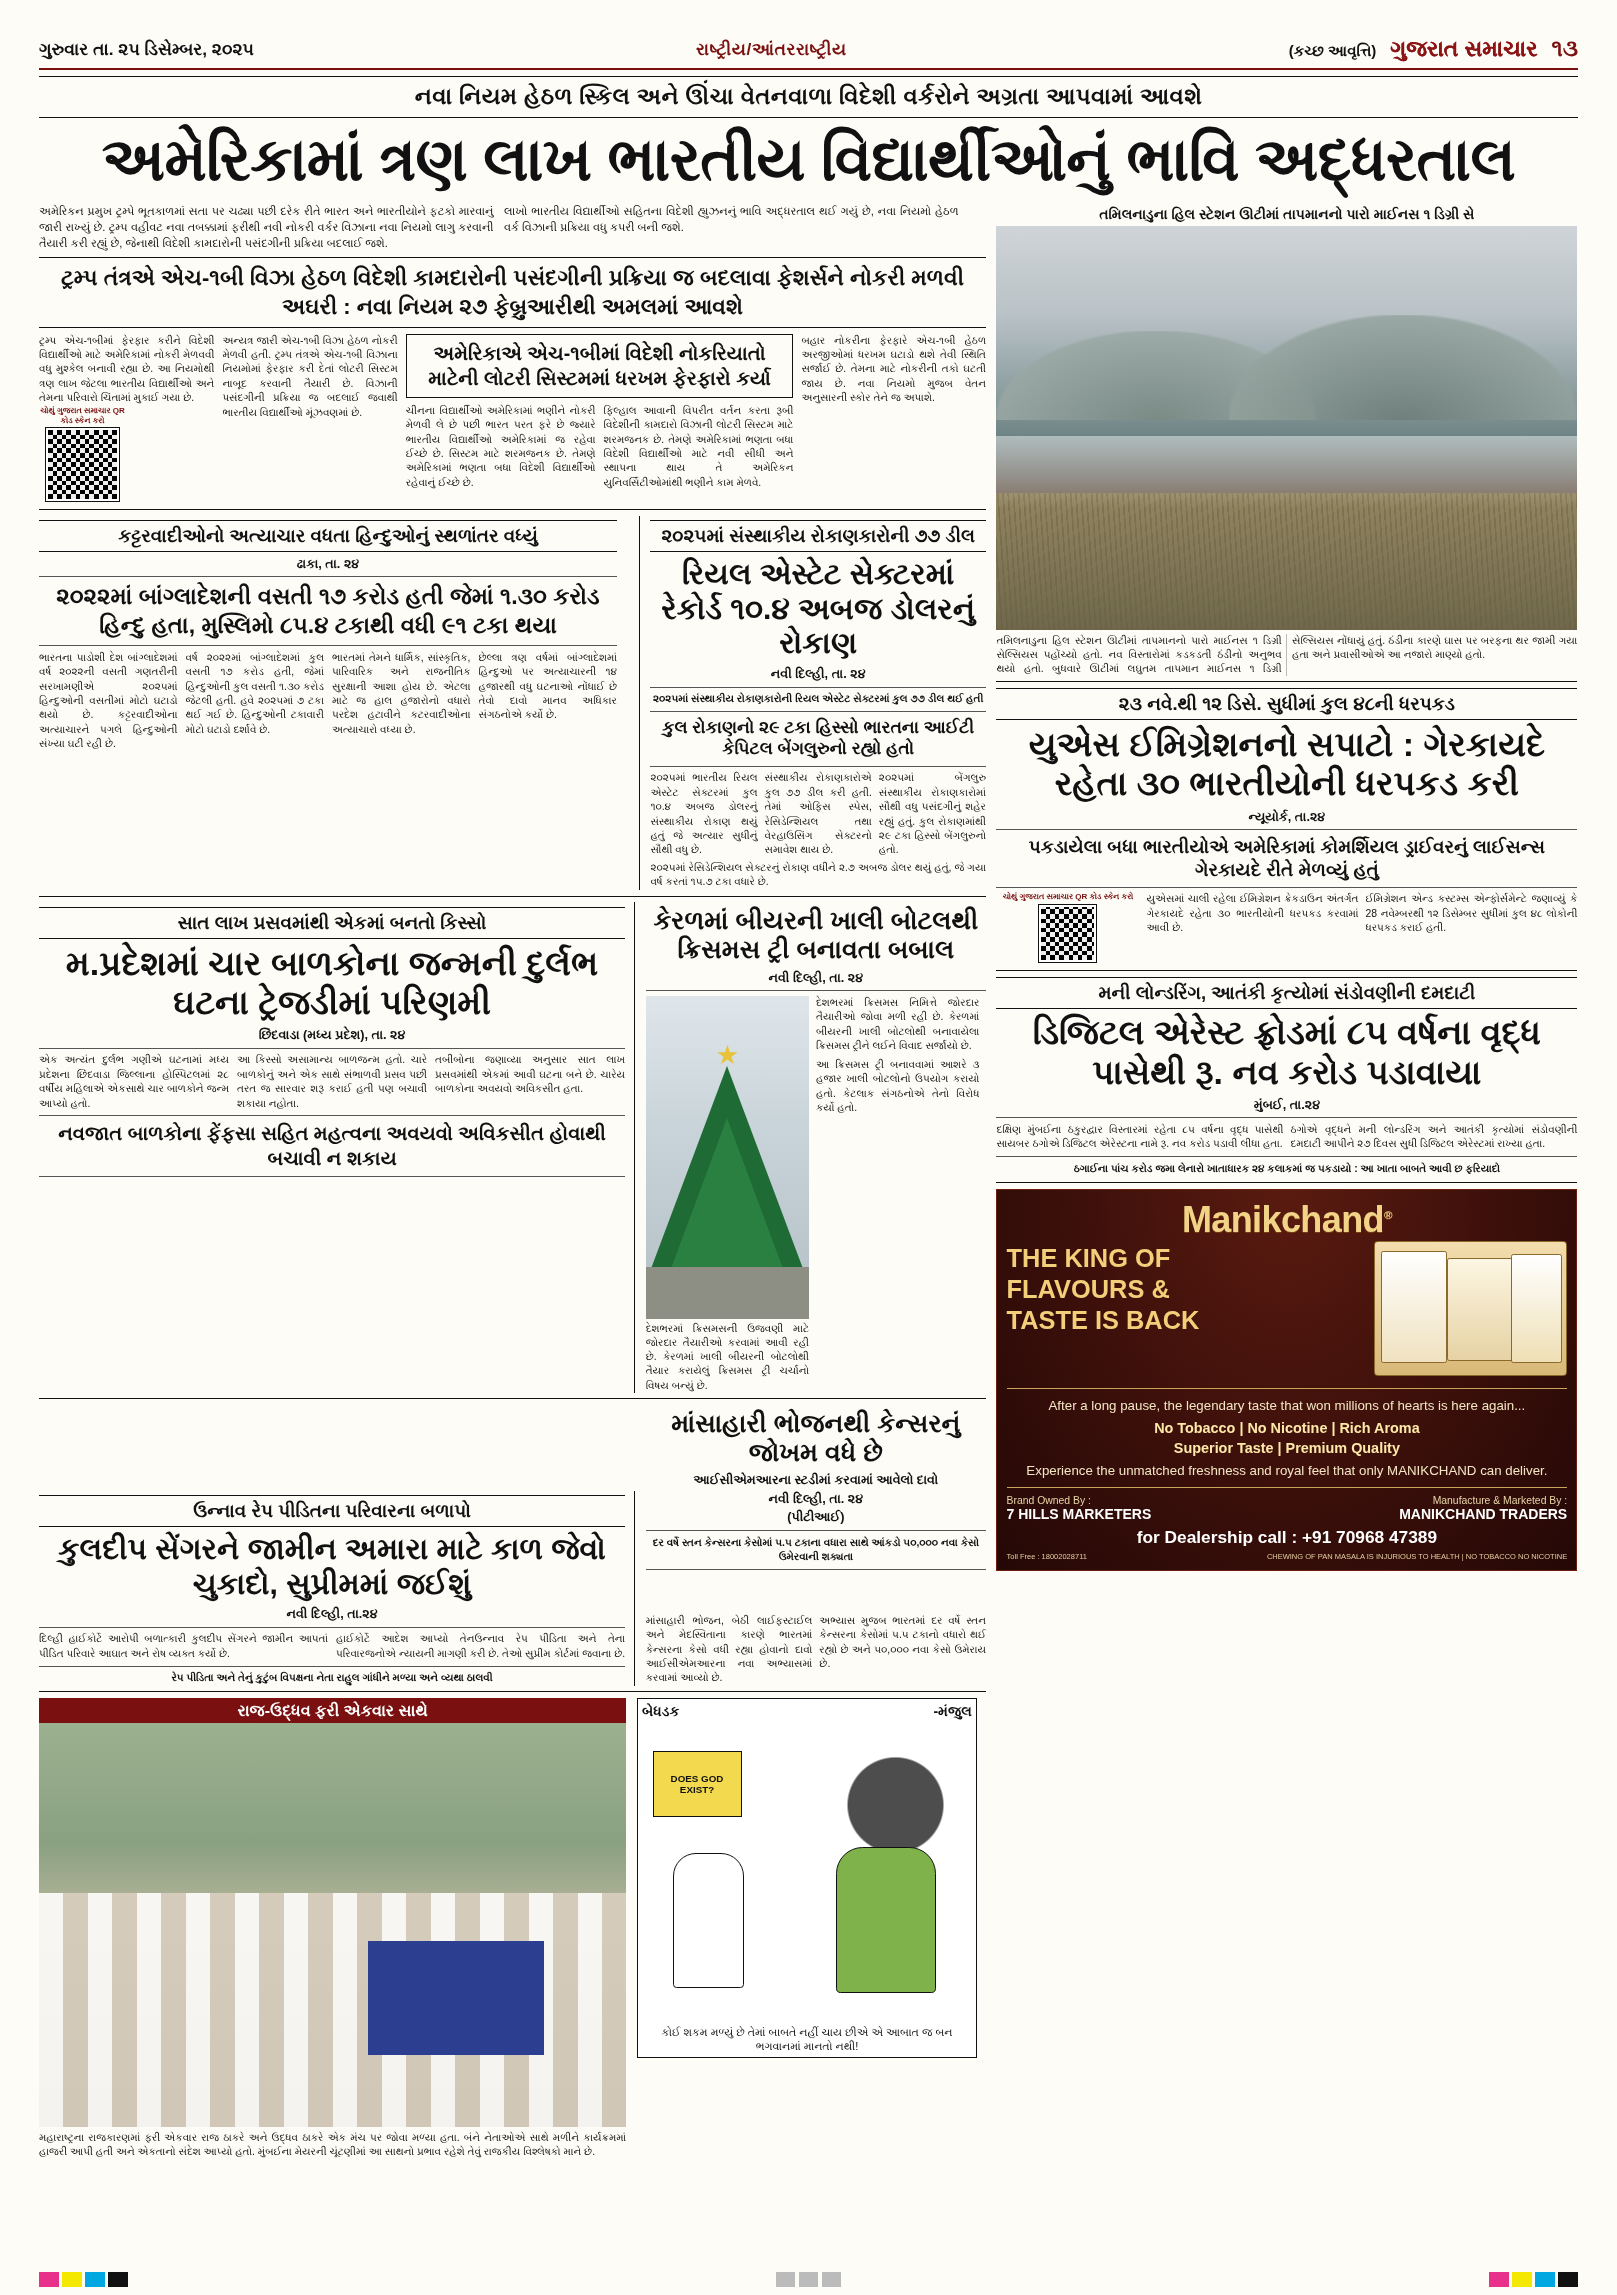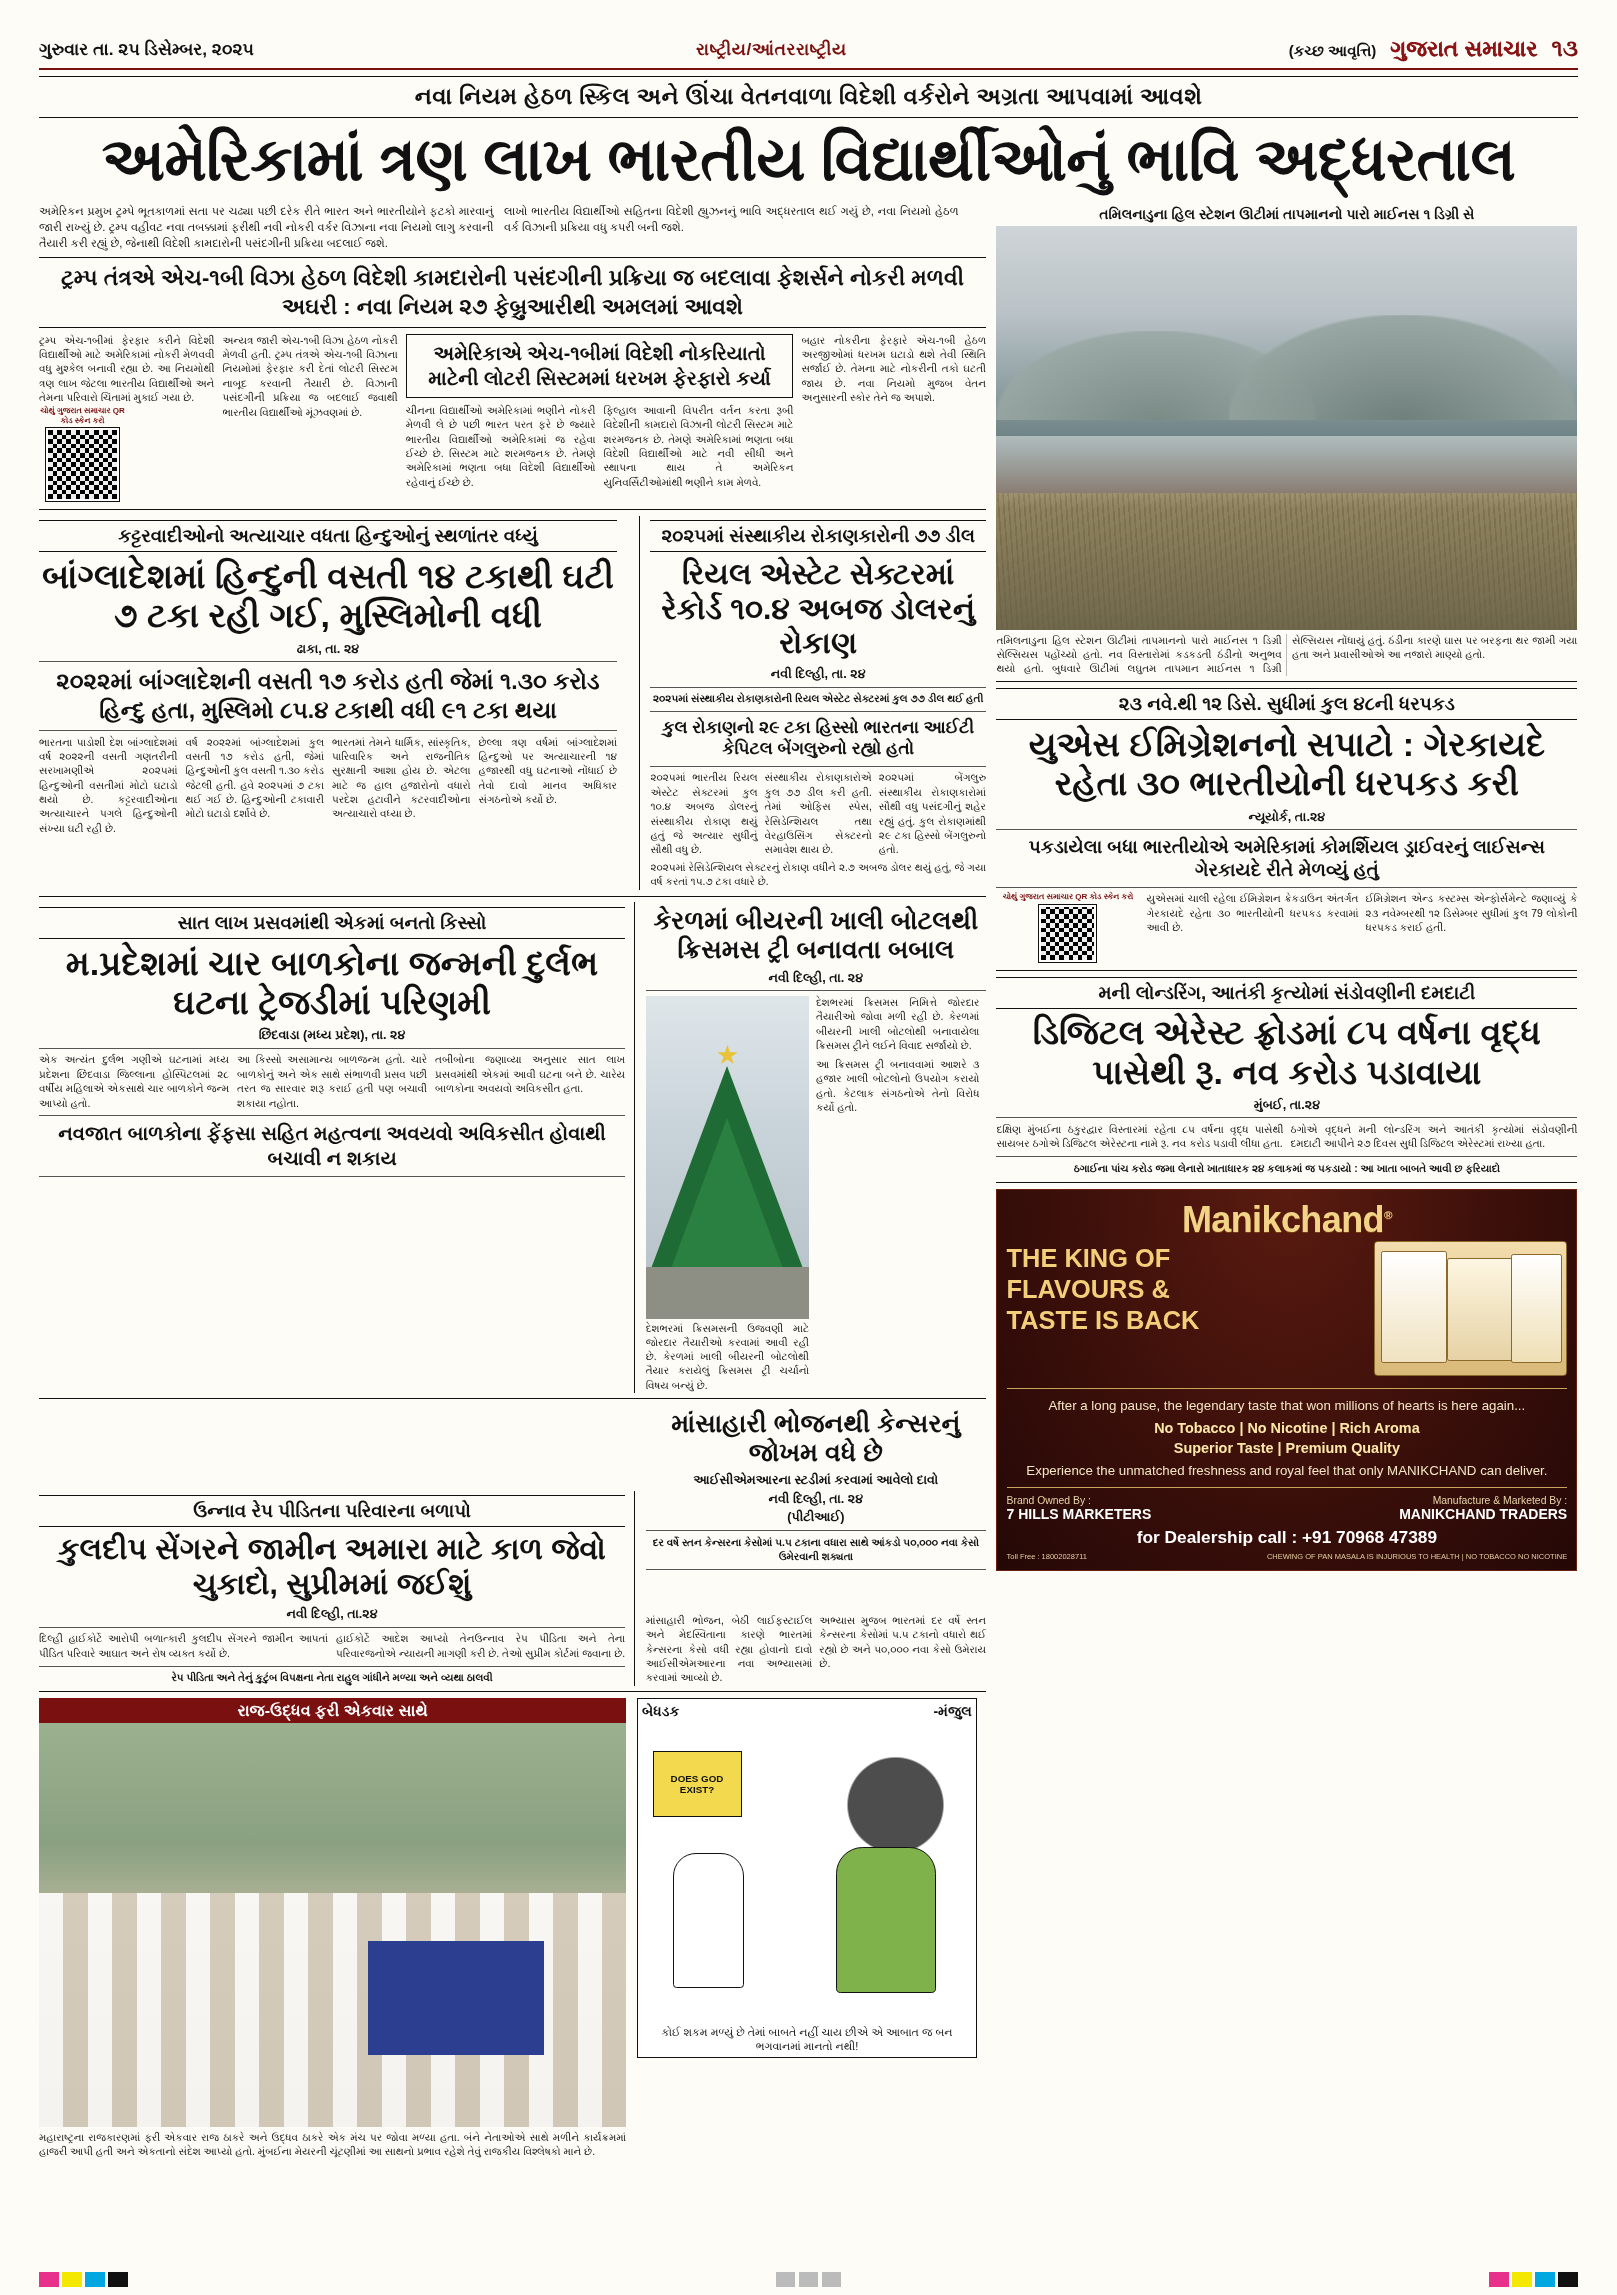--- a/index.html
+++ b/index.html
@@ -417,21 +417,20 @@
           <div class="body sm">બહાર નોકરીના ફેરફારે એચ-૧બી હેઠળ અરજીઓમાં ધરખમ ઘટાડો થશે તેવી સ્થિતિ સર્જાઈ છે. તેમના માટે નોકરીની તકો ઘટતી જાય છે. નવા નિયમો મુજબ વેતન અનુસારની સ્કોર તેને જ અપાશે.</div>
         </div>
       </div>
 
       <div class="hr" style="border-top-width:1.7px;"></div>
 
       <div style="display:flex; gap:10.4px;">
 
         <div style="width:62%; border-right:1.2px solid #111; padding-right:22px;">
           <div class="stripbar">કટ્ટરવાદીઓનો અત્યાચાર વધતા હિન્દુઓનું સ્થળાંતર વધ્યું</div>
-          <div class="sechead big">બાંગ્લાદેશમાં હિન્દુની વસતી ૧૪ ટકાથી ઘટી ૭ ટકા રહી ગઈ, મુસ્લિમોની વધી</div>
           <div class="smallcap">ઢાકા, તા. ૨૪</div>
           <div class="hr-thin"></div>
           <div class="subhead">૨૦૨૨માં બાંગ્લાદેશની વસતી ૧૭ કરોડ હતી જેમાં ૧.૩૦ કરોડ હિન્દુ હતા, મુસ્લિમો ૮૫.૪ ટકાથી વધી ૯૧ ટકા થયા</div>
           <div class="hr-thin"></div>
           <div style="display:flex; gap:8px;">
             <div class="body sm" style="width:25%">ભારતના પાડોશી દેશ બાંગ્લાદેશમાં વર્ષ ૨૦૨૨ની વસતી ગણતરીની સરખામણીએ ૨૦૨૫માં હિન્દુઓની વસતીમાં મોટો ઘટાડો થયો છે. કટ્ટરવાદીઓના અત્યાચારને પગલે હિન્દુઓની સંખ્યા ઘટી રહી છે.</div>
             <div class="body sm" style="width:25%">વર્ષ ૨૦૨૨માં બાંગ્લાદેશમાં કુલ વસતી ૧૭ કરોડ હતી, જેમાં હિન્દુઓની કુલ વસતી ૧.૩૦ કરોડ જેટલી હતી. હવે ૨૦૨૫માં ૭ ટકા થઈ ગઈ છે. હિન્દુઓની ટકાવારી મોટો ઘટાડો દર્શાવે છે.</div>
             <div class="body sm" style="width:25%">ભારતમાં તેમને ધાર્મિક, સાંસ્કૃતિક, પારિવારિક અને રાજનીતિક સુરક્ષાની આશા હોય છે. એટલા માટે જ હાલ હજારોનો વધારો પરદેશ હટાવીને કટરવાદીઓના અત્યાચારો વધ્યા છે.</div>
             <div class="body sm" style="width:25%">છેલ્લા ત્રણ વર્ષમાં બાંગ્લાદેશમાં હિન્દુઓ પર અત્યાચારની ૧૪ હજારથી વધુ ઘટનાઓ નોંધાઈ છે તેવો દાવો માનવ અધિકાર સંગઠનોએ કર્યો છે.</div>
           </div>
@@ -575,21 +574,21 @@
         <div class="subhead" style="font-size:18.5px;">પકડાયેલા બધા ભારતીયોએ અમેરિકામાં કોમર્શિયલ ડ્રાઈવરનું લાઈસન્સ ગેરકાયદે રીતે મેળવ્યું હતું</div>
         <div class="hr-thin"></div>
         <div style="display:flex; gap:7px; align-items:flex-start;">
           <div style="width:25%;">
             <div class="qrblock" style="width:100%;">
               <div class="qrlabel">ચોથું ગુજરાત સમાચાર QR કોડ સ્કેન કરો</div>
               <div class="qr small"></div>
             </div>
           </div>
           <div class="body sm" style="width:37%">યુએસમાં ચાલી રહેલા ઈમિગ્રેશન ક્રેકડાઉન અંતર્ગત ગેરકાયદે રહેતા ૩૦ ભારતીયોની ધરપકડ કરવામાં આવી છે.</div>
-          <div class="body sm" style="width:37%">ઈમિગ્રેશન એન્ડ કસ્ટમ્સ એન્ફોર્સમેન્ટે જણાવ્યું કે ૨૩ નવેમ્બરથી ૧૨ ડિસેમ્બર સુધીમાં કુલ 79 લોકોની ધરપકડ કરાઈ હતી.</div>
+          <div class="body sm" style="width:37%">ઈમિગ્રેશન એન્ડ કસ્ટમ્સ એન્ફોર્સમેન્ટે જણાવ્યું કે 28 નવેમ્બરથી ૧૨ ડિસેમ્બર સુધીમાં કુલ ૪૮ લોકોની ધરપકડ કરાઈ હતી.</div>
         </div>
       </div>
 
       <div class="hr" style="border-top-width:1.7px;"></div>
 
       <div>
         <div class="stripbar">મની લોન્ડરિંગ, આતંકી કૃત્યોમાં સંડોવણીની દમદાટી</div>
         <div class="sechead big">ડિજિટલ એરેસ્ટ ફ્રોડમાં ૮૫ વર્ષના વૃદ્ધ પાસેથી રૂ. નવ કરોડ પડાવાયા</div>
         <div class="smallcap">મુંબઈ, તા.૨૪</div>
         <div class="hr-thin"></div>

